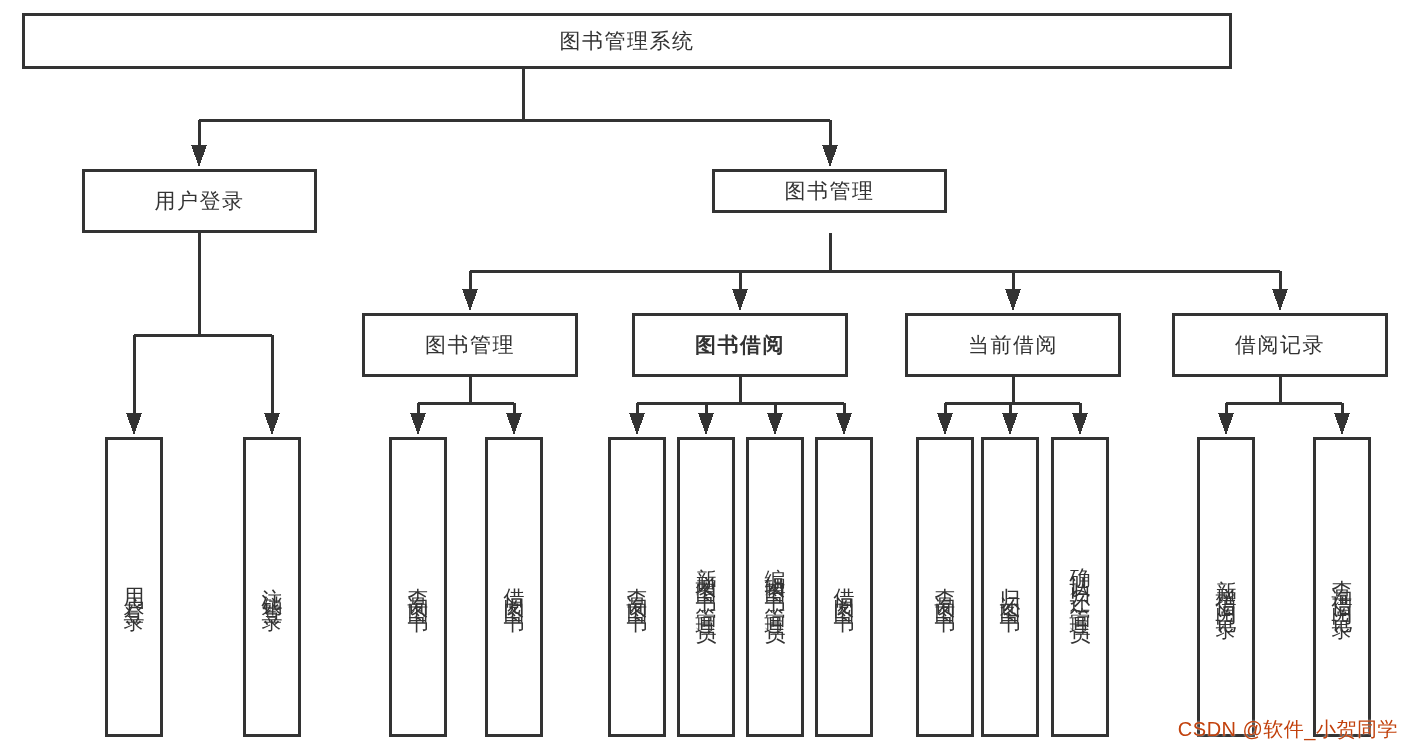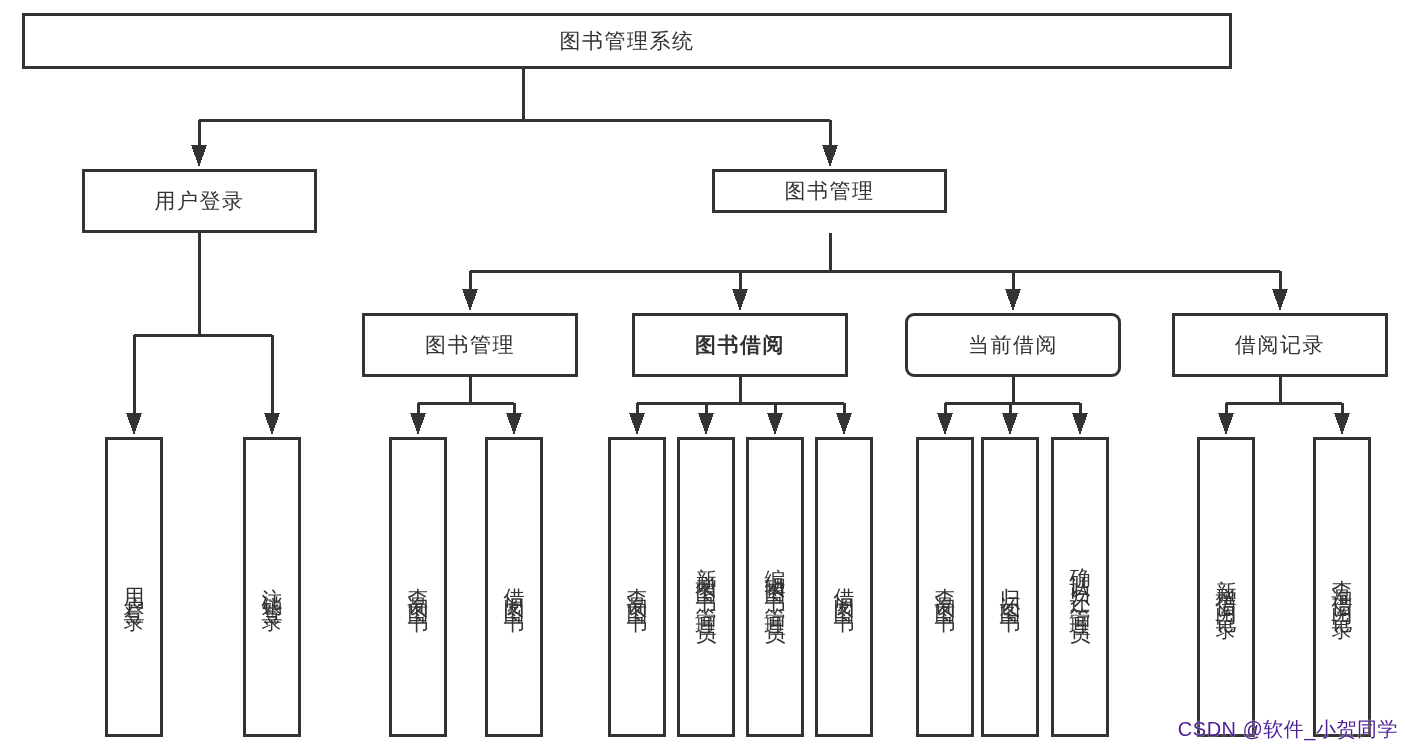--- a/index.html
+++ b/index.html
@@ -38,21 +38,21 @@
     white-space: nowrap;
     font-size: 21px;
     letter-spacing: 8px;
     color: #333333;
   }
   .watermark {
     position: absolute;
     right: 7px;
     bottom: 4px;
     font-size: 20px;
-    color: #4c1d95;
+    color: #c2410c;
     letter-spacing: 0.5px;
     text-shadow: 0 0 2px #ffffff;
     z-index: 3;
     white-space: nowrap;
   }
   svg path { stroke: #333333; stroke-width: 3; fill: none; }
   svg polygon { fill: #333333; stroke: none; }
 </style>
 </head>
 <body>
@@ -112,21 +112,21 @@
   <div class="node h-label" style="left:712px; top:169px; width:235px; height:44px;">
     <span>图书管理</span>
   </div>
 
   <div class="node h-label" style="left:362px; top:313px; width:216px; height:64px;">
     <span>图书管理</span>
   </div>
   <div class="node h-label" style="left:632px; top:313px; width:216px; height:64px;font-weight:bold;">
     <span>图书借阅</span>
   </div>
-  <div class="node h-label" style="left:905px; top:313px; width:216px; height:64px;border-radius:9px;">
+  <div class="node h-label" style="left:905px; top:313px; width:216px; height:64px;">
     <span>当前借阅</span>
   </div>
   <div class="node h-label" style="left:1172px; top:313px; width:216px; height:64px;">
     <span>借阅记录</span>
   </div>
 
   <div class="node leaf" style="left:105px;">
     <span class="v-text">用户登录</span>
   </div>
   <div class="node leaf" style="left:243px;">

